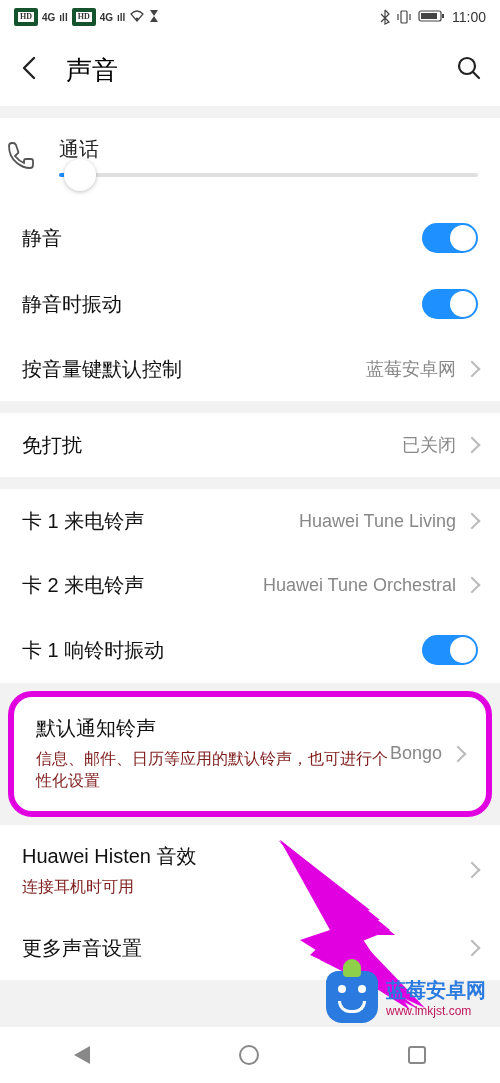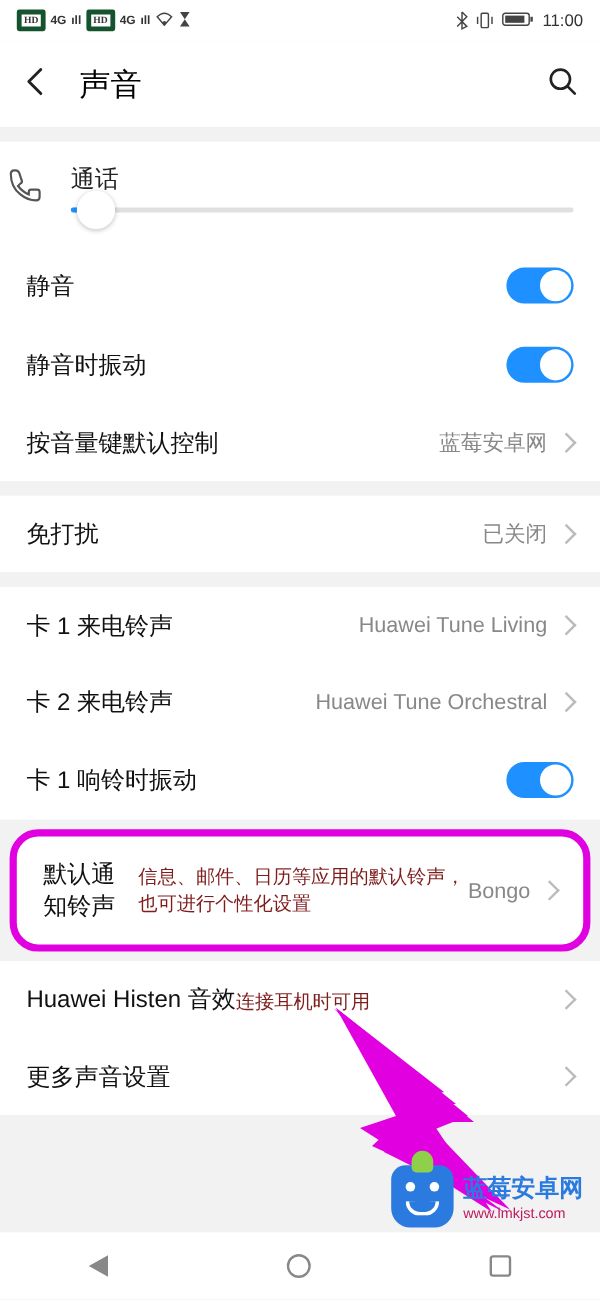--- a/index.html
+++ b/index.html
@@ -102,21 +102,21 @@
   .wm-icon::before{
     content:""; position:absolute; left:50%; top:-12px; transform:translateX(-50%);
     width:18px;height:18px; background:#8fd04a; border-radius:50% 50% 4px 4px;
   }
   .wm-eye { position:absolute; top:14px; width:8px;height:8px;background:#fff;border-radius:50%;}
   .wm-eye.l{left:12px;} .wm-eye.r{right:12px;}
   .wm-mouth{position:absolute; left:50%; bottom:10px; transform:translateX(-50%); width:28px;height:12px;border:3px solid #fff;border-top:none;border-radius:0 0 20px 20px;}
   .wm-text { text-align:left; }
   .wm-text .t1 { font-size:20px; font-weight:600; color:#2a7adf;}
   .wm-text .t2 { font-size:12px; color:#be185d;}
-  .row-col { display:flex; flex-direction:row; flex:1;}
+  .row-col { display:flex; flex-direction:column; flex:1;}
 </style>
 </head>
 <body>
 
 <div class="status-bar">
   <div class="status-left">
     <span class="hd-box">HD</span>
     <span>4G</span>
     <span>ıll</span>
     <span class="hd-box">HD</span>

